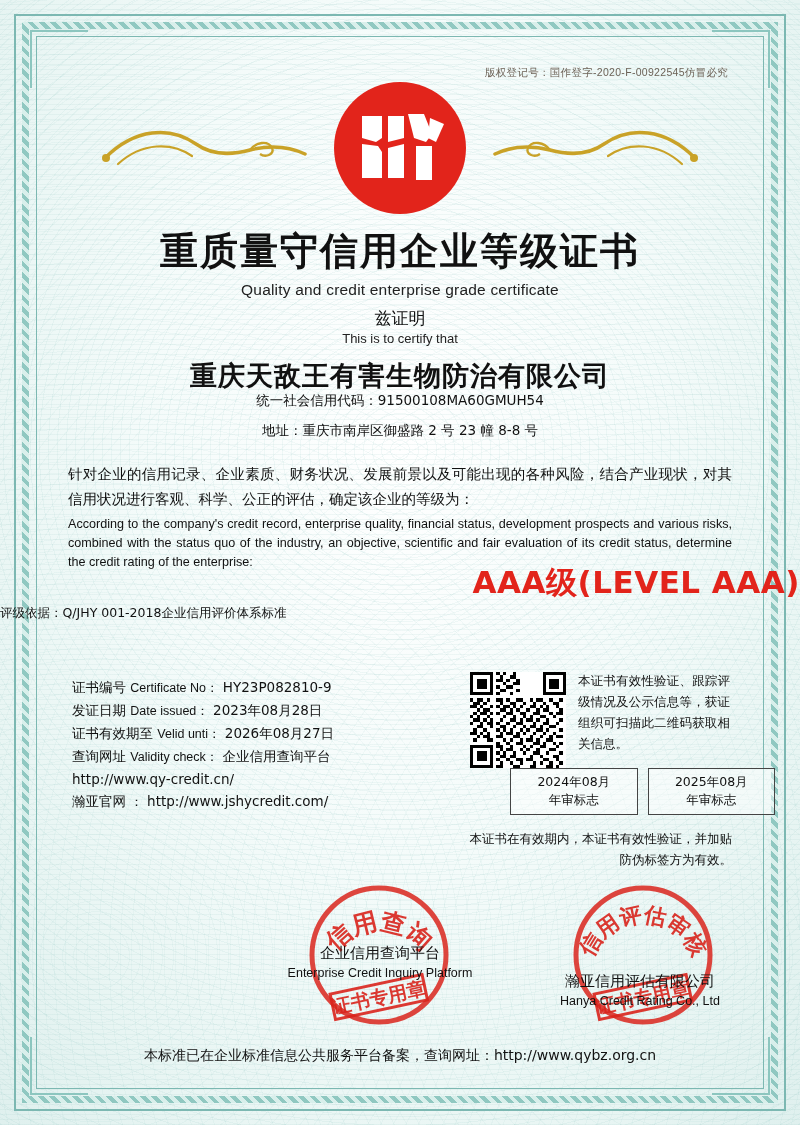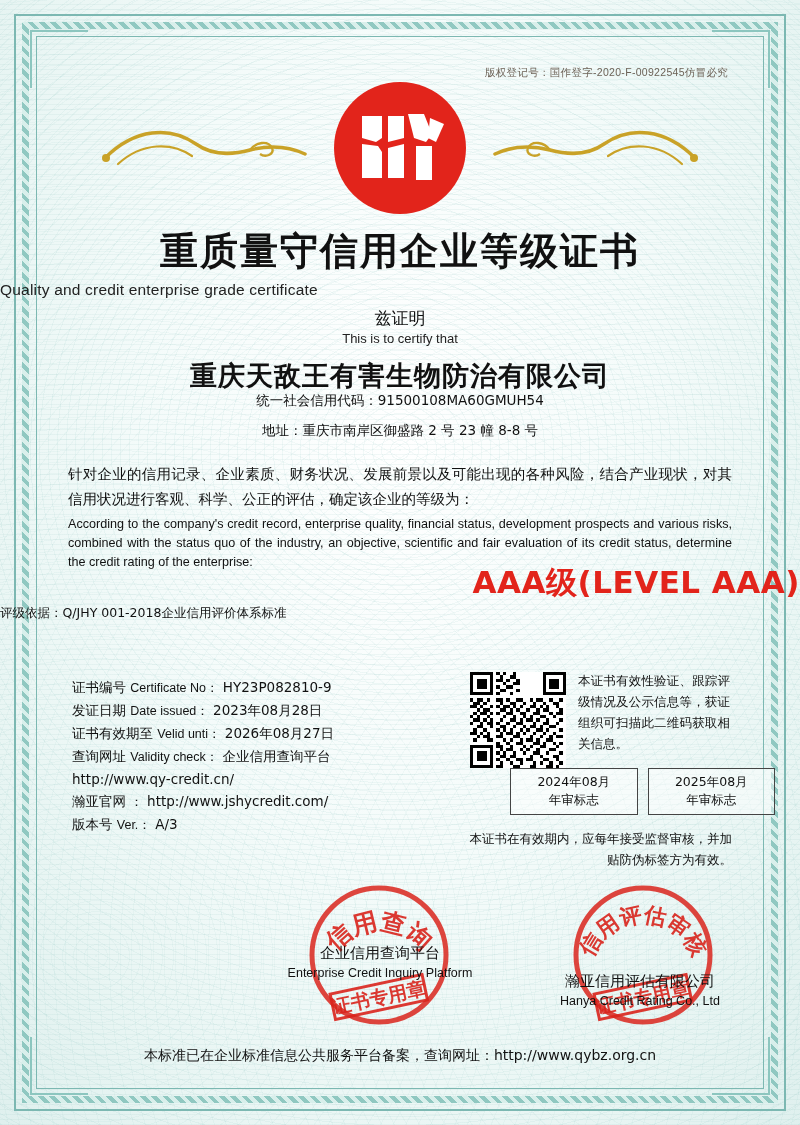--- a/index.html
+++ b/index.html
@@ -83,20 +83,21 @@
 
   .title-cn {
     position: absolute; top: 226px; left: 0; right: 0;
     text-align: center;
     font-size: 38px; font-weight: bold; color: #111;
     letter-spacing: 2px;
     font-family: "DejaVu Sans", sans-serif;
   }
   .title-en {
     position: absolute; top: 281px; left: 0; right: 0;
+    text-align: center;
     font-size: 15.5px; color: #222;
     letter-spacing: .2px;
   }
   .certify-cn {
     position: absolute; top: 307px; left: 0; right: 0;
     text-align: center; font-size: 17px; color: #111;
     font-family: "DejaVu Sans", sans-serif;
   }
   .certify-en {
     position: absolute; top: 331px; left: 0; right: 0;
@@ -287,25 +288,20 @@
         <span class="lbl-en">Validity check：</span>
         <span>企业信用查询平台</span>
       </div>
       <div class="row">
         <span>http://www.qy-credit.cn/</span>
       </div>
       <div class="row">
         <span>瀚亚官网</span>
         <span class="lbl-en">：</span>
         <span>http://www.jshycredit.com/</span>
-      </div>
-      <div class="row">
-        <span>版本号</span>
-        <span class="lbl-en">Ver.：</span>
-        <span>A/3</span>
       </div>
     </div>
 
     <div class="qr">
       <svg width="96" height="96" viewBox="0 0 29 29" shape-rendering="crispEdges">
         <rect width="29" height="29" fill="#fff"></rect>
         <g fill="#000">
           <rect x="0" y="0" width="7" height="1"></rect>
             <rect x="0" y="6" width="7" height="1"></rect>
           <rect x="0" y="0" width="1" height="7"></rect>
@@ -515,21 +511,21 @@
       <div class="seal-year">
         <div>2024年08月</div>
         <div>年审标志</div>
       </div>
       <div class="seal-year">
         <div>2025年08月</div>
         <div>年审标志</div>
       </div>
     </div>
 
-    <div class="valid-note">本证书在有效期内，应每年接受监督审核，并加贴防伪标签方为有效。</div>
+    <div class="valid-note">本证书在有效期内，本证书有效性验证，并加贴防伪标签方为有效。</div>
 
     <svg class="stamp left" viewBox="0 0 150 150">
       <circle cx="75" cy="75" r="67" fill="none" stroke="#d9241c" stroke-width="5" opacity="0.85"></circle>
       <path id="arcL" d="M 25 88 A 52 52 0 0 1 125 88" fill="none"></path>
       <text font-size="25" fill="#d9241c" font-family="DejaVu Sans, sans-serif" font-weight="bold" opacity="0.9">
         <textPath href="#arcL" startOffset="50%" text-anchor="middle">信用查询</textPath>
       </text>
       <g transform="rotate(-12 75 118)">
         <rect x="28" y="104" width="94" height="26" fill="none" stroke="#d9241c" stroke-width="3" opacity="0.9"></rect>
         <text x="75" y="124" font-size="19" fill="#d9241c" text-anchor="middle" font-family="DejaVu Sans, sans-serif" font-weight="bold" opacity="0.9">证书专用章</text>

